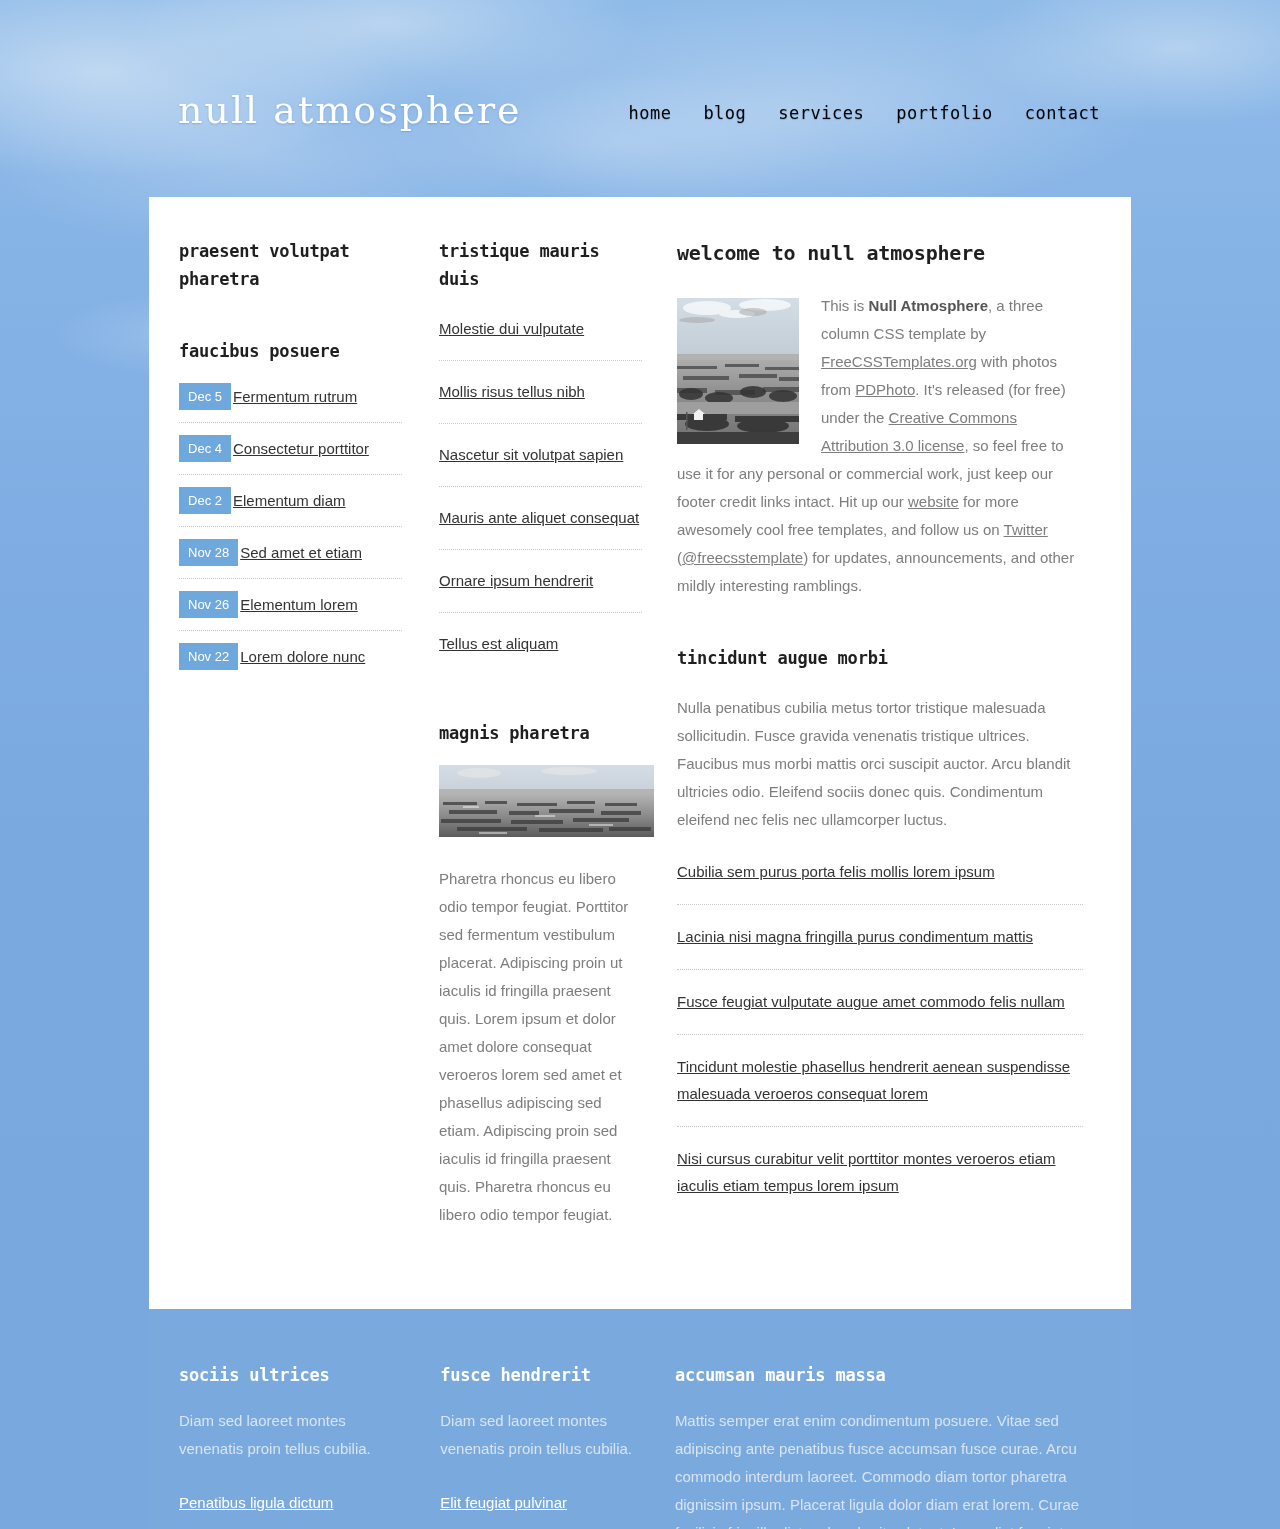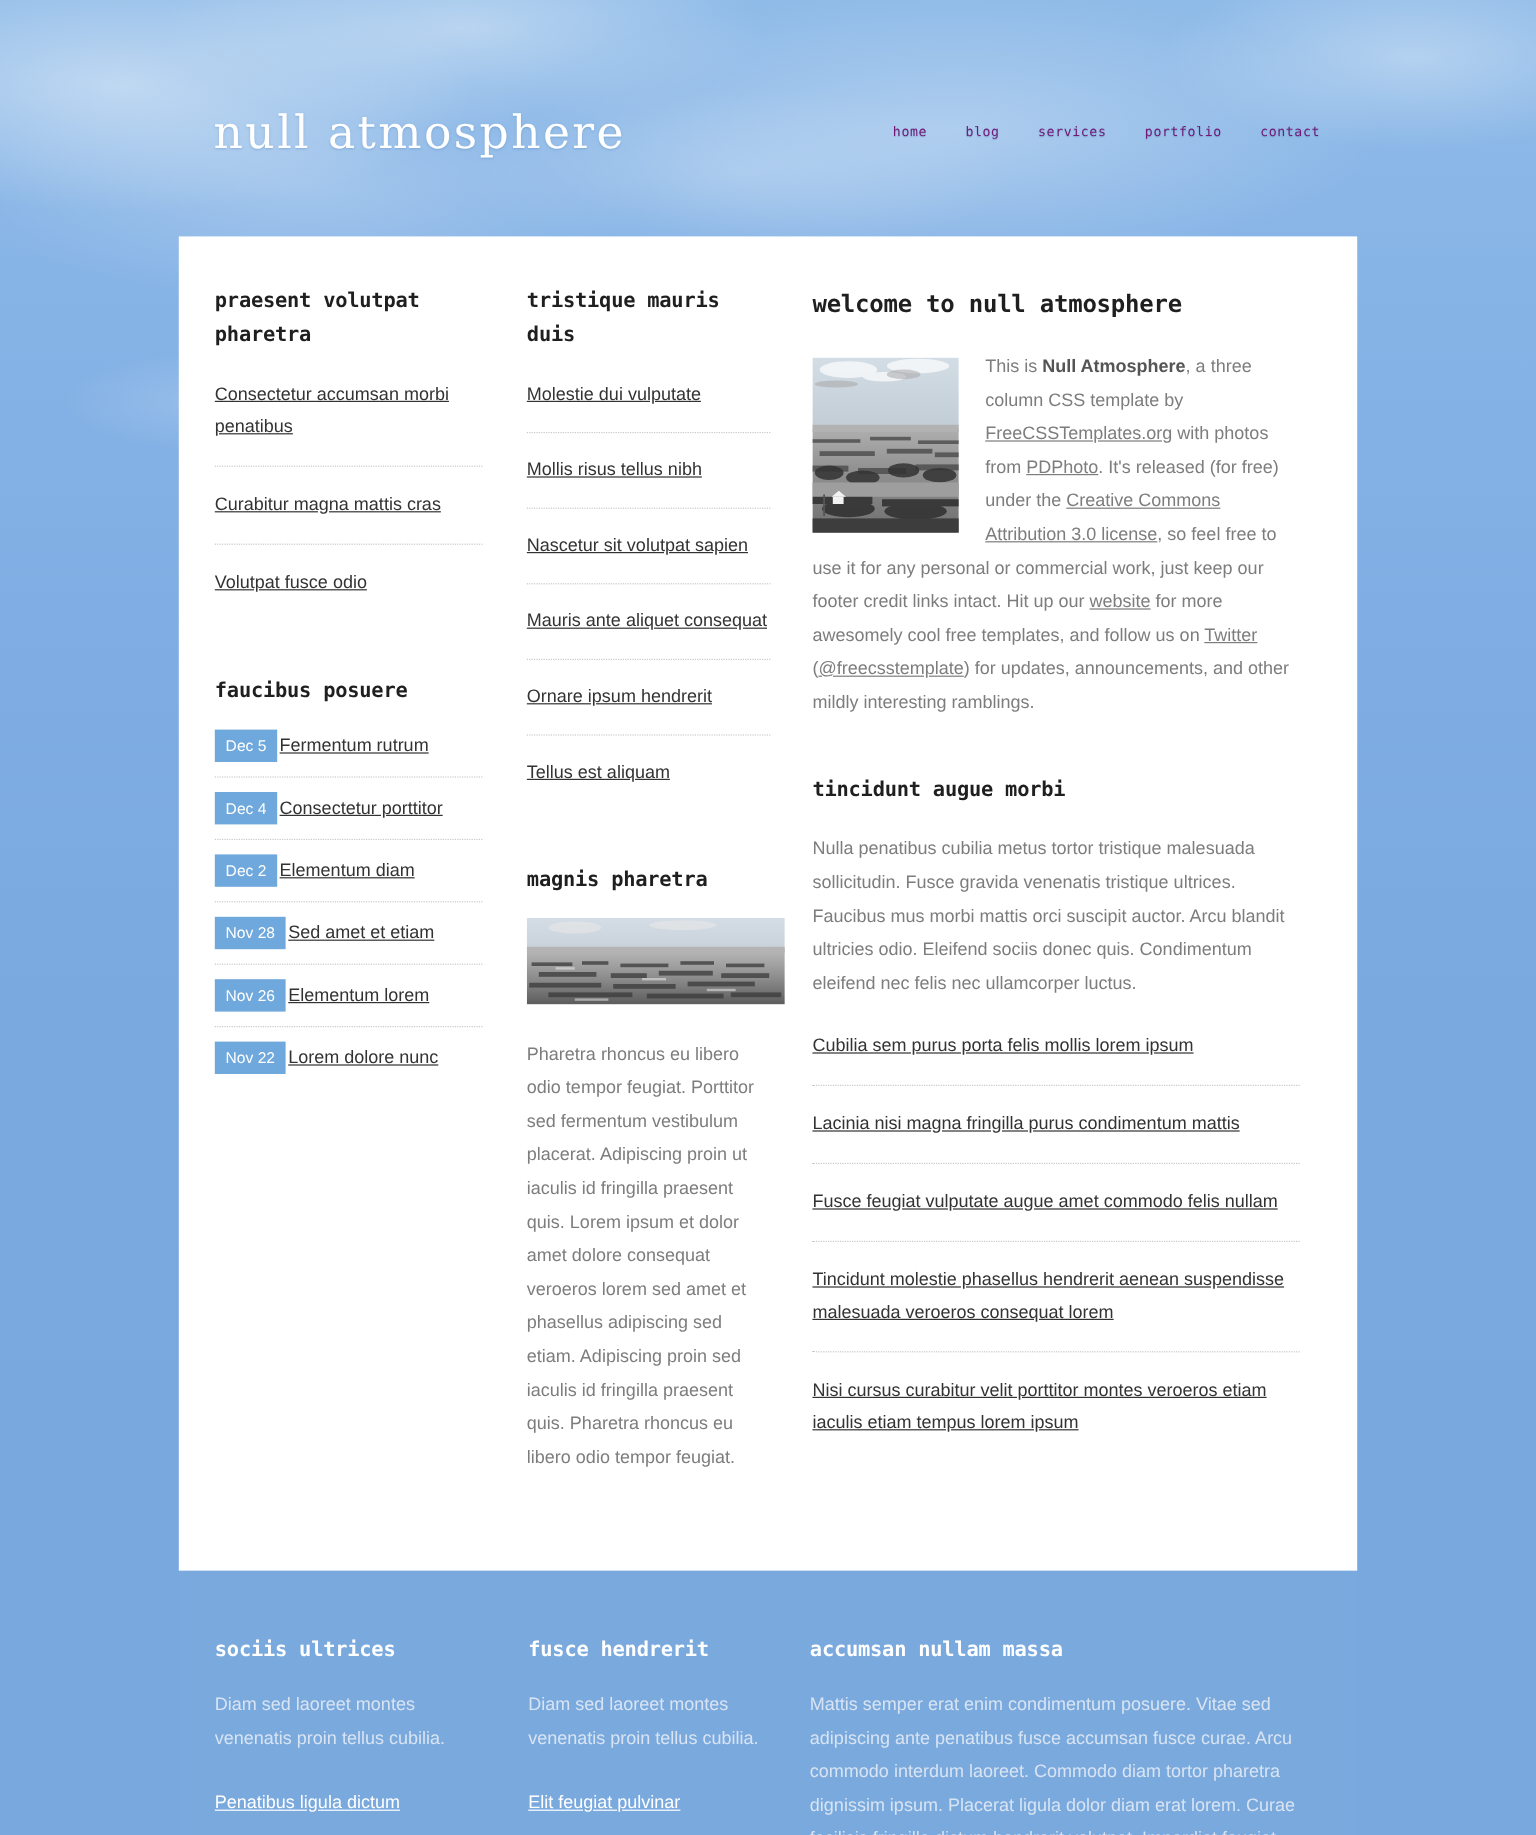--- a/index.html
+++ b/index.html
@@ -60,22 +60,22 @@
   }
   .nav {
     position: absolute;
     right: 180px;
     top: 103px;
     display: flex;
     gap: 32px;
   }
   .nav a {
     font-family: "DejaVu Sans Mono", "Liberation Mono", monospace;
-    font-size: 11px;
-    color: #701a75;
+    font-size: 17px;
+    color: #000000;
     text-decoration: none;
     letter-spacing: .5px;
     text-shadow: 0 1px 1px rgba(70,120,175,.4);
   }
 
   
   .panel {
     width: 982px;
     margin: 0 0 0 149px;
     background: #ffffff;
@@ -234,28 +234,20 @@
       <a href="#">portfolio</a>
       <a href="#">contact</a>
     </div>
   </div>
 
   <div class="panel">
 
     <div class="col-left">
       <h2 class="section-title">praesent volutpat pharetra</h2>
 
-      <ul class="linklist spaced">
-        <li>
-          <a href="#">Consectetur accumsan morbi penatibus</a></li>
-        <li>
-          <a href="#">Curabitur magna mattis cras</a></li>
-        <li>
-          <a href="#">Volutpat fusce odio</a></li>
-      </ul>
 
       <h2 class="section-title sub tight">faucibus posuere</h2>
 
       <ul class="datelist">
         <li>
           <span class="date-badge">Dec 5</span>
           <a href="#">Fermentum rutrum</a>
           </li>
         <li>
           <span class="date-badge">Dec 4</span>
@@ -443,18 +435,18 @@
       <h3>fusce hendrerit</h3>
       <p>Diam sed laoreet montes venenatis proin tellus cubilia.</p>
       <ul class="linklist">
         <li>
           <a href="#">Elit feugiat pulvinar</a></li>
 
       </ul>
     </div>
 
     <div class="fcol-main">
-      <h3>accumsan nullam massa</h3>
+      <h3>accumsan mauris massa</h3>
       <p>Mattis semper erat enim condimentum posuere. Vitae sed adipiscing ante penatibus fusce accumsan fusce curae. Arcu commodo interdum laoreet. Commodo diam tortor pharetra dignissim ipsum. Placerat ligula dolor diam erat lorem. Curae facilisis fringilla dictum hendrerit volutpat. Imperdiet feugiat phasellus lacinia integer ridiculus. Dignissim tristique vitae auctor nascetur curae luctus sed et consequat lorem.</p>
     </div>
   </div>
 
 </div>
 
 </body></html>

